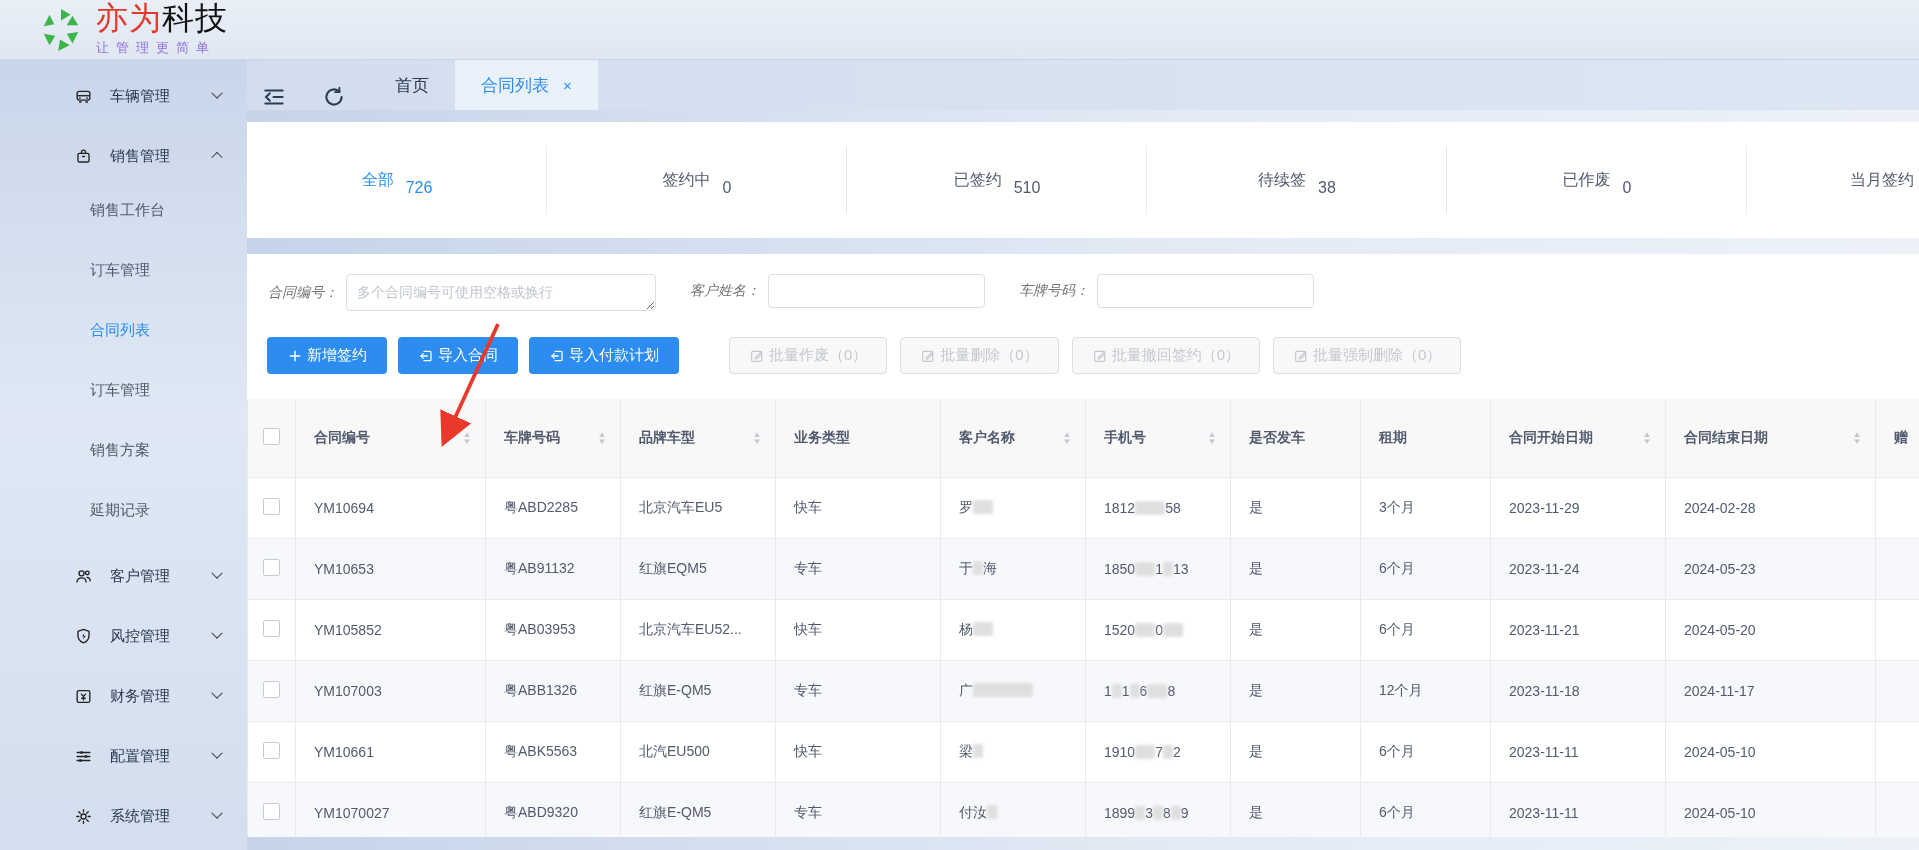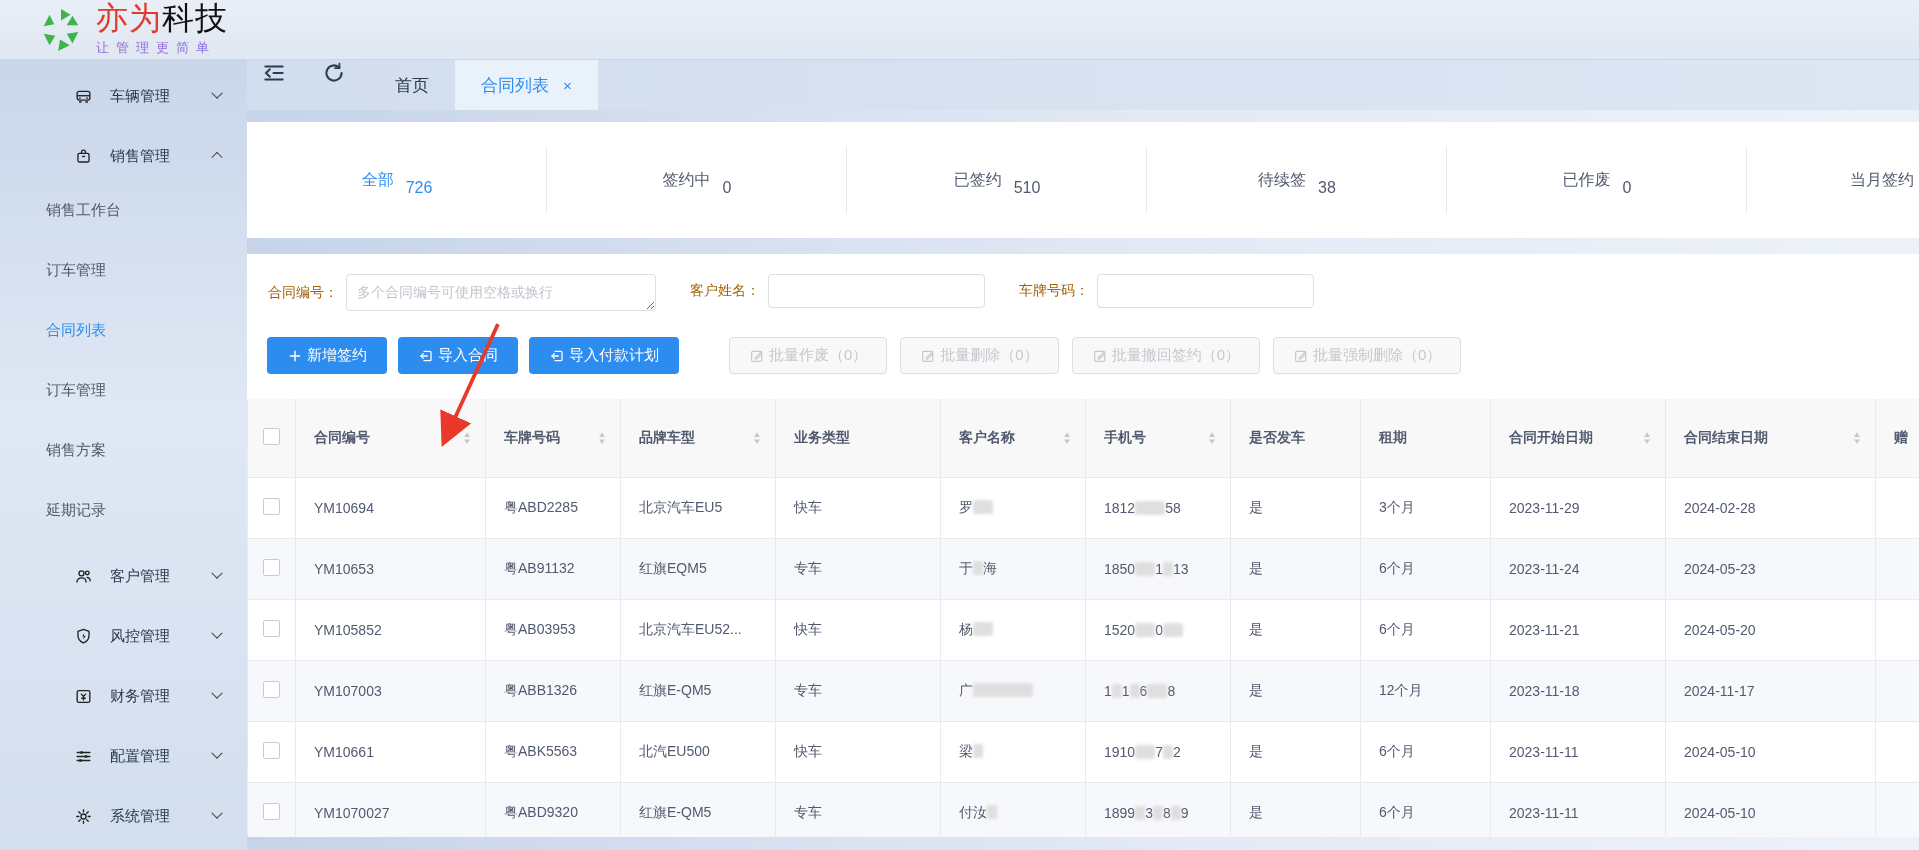--- a/index.html
+++ b/index.html
@@ -19,27 +19,27 @@
 
   
   .layout { flex:1; display:flex; min-height:0; }
   .sidebar { width:247px; flex:0 0 247px; background:linear-gradient(180deg,#c9d6ea 0%,#dfe8f4 45%,#d3deee 100%); overflow:hidden; }
   .side-item { height:60px; display:flex; align-items:center; padding:12px 26px 0 54px; cursor:pointer; color:#2c3a52; font-size:15px;margin-left:20px; }
   .side-item .micon { width:19px; height:19px; margin-right:17px; flex:0 0 19px; color:#222; }
   .side-item .lbl { flex:1; }
   .chev { width:8px; height:8px; border-right:1.7px solid #444; border-bottom:1.7px solid #444; display:inline-block; }
   .chev.down { transform:rotate(45deg) translate(-2px,-2px); }
   .chev.up { transform:rotate(-135deg) translate(-1px,-1px); }
-  .sub-item { height:60px; display:flex; align-items:center; padding-left:46px; cursor:pointer; color:#515a6e; font-size:15px; }
+  .sub-item { height:60px; display:flex; align-items:center; padding-left:90px; cursor:pointer; color:#515a6e; font-size:15px; }
   .sub-item.active { color:#2d8cf0; }
 
   .main { flex:1; min-width:0; display:flex; flex-direction:column; background:linear-gradient(90deg,#c6d3e9 0%,#e3eaf5 55%,#edf2f9 100%); }
 
   
-  .tabbar { height:50px; flex:0 0 50px; display:flex; align-items:flex-start; background:linear-gradient(90deg,#d2ddee,#dde6f3); }
+  .tabbar { height:50px; flex:0 0 50px; display:flex; align-items:flex-end; background:linear-gradient(90deg,#d2ddee,#dde6f3); }
   .tb-icon { width:26px; height:26px; margin-left:14px; color:#2c3a52; cursor:pointer; }
   .tb-icon svg { width:100%; height:100%; }
   .tabs { display:flex; align-items:stretch; height:100%; margin-left:22px; }
   .tab { display:flex; align-items:center; padding:0 26px; font-size:17px; color:#2c3a52; cursor:pointer; }
   .tab.active { background:#e9f1fb; color:#2d8cf0; }
   .tab .close { margin-left:14px; font-size:15px; color:#2d8cf0; cursor:pointer; }
 
   
   .content { flex:1; min-height:0; position:relative; padding-top:12px; overflow:hidden; }
 
@@ -47,21 +47,21 @@
   .stat { width:300px; flex:0 0 300px; display:flex; flex-direction:row; align-items:center; justify-content:center; gap:12px; cursor:pointer; position:relative; }
   .stat:not(:last-child)::after { content:""; position:absolute; right:0; top:24px; bottom:24px; width:1px; background:#e8eaec; }
   .stat .s-label { font-size:16px; color:#515a6e; }
   .stat .s-value { font-size:16px; color:#515a6e;margin-top:16px; }
   .stat.active .s-label, .stat.active .s-value { color:#2d8cf0; }
 
   .filter-panel { background:#fff; margin-top:16px; height:583px; padding-top:20px; overflow:hidden; }
 
   .filter-row { display:flex; align-items:flex-start; padding-left:21px; gap:34px; }
   .f-group { display:flex; align-items:center; }
-  .f-label { font-size:14px; color:#a16207; margin-right:8px; white-space:nowrap; }
+  .f-label { font-size:14px; color:#737373; margin-right:8px; white-space:nowrap;font-style:italic; }
   .f-textarea { width:310px; height:37px; border:1px solid #dcdee2; border-radius:4px; resize:both; font-family:inherit; font-size:14px; padding:8px 10px; color:#515a6e; overflow:hidden; line-height:19px; }
   .f-textarea::placeholder { color:#c0c4cc; }
   .f-input { width:217px; height:34px; border:1px solid #dcdee2; border-radius:4px; font-size:14px; padding:0 10px; color:#515a6e; }
 
   .btn-row { display:flex; align-items:center; padding-left:20px; margin-top:26px; }
   .btn { height:37px; border-radius:4px; font-size:15px; display:inline-flex; align-items:center; justify-content:center; gap:4px; cursor:pointer; border:1px solid transparent; padding:0 19px; white-space:nowrap; }
   .btn.primary { background:#2d8cf0; color:#fff; margin-right:11px; }
   .btn.disabled { background:#f8f8f9; color:#c5c8ce; border-color:#dcdee2; cursor:not-allowed; margin-right:13px; }
   .btn .bicon { width:16px; height:16px; display:inline-block; }
   .btn .bicon svg { width:100%; height:100%; }

